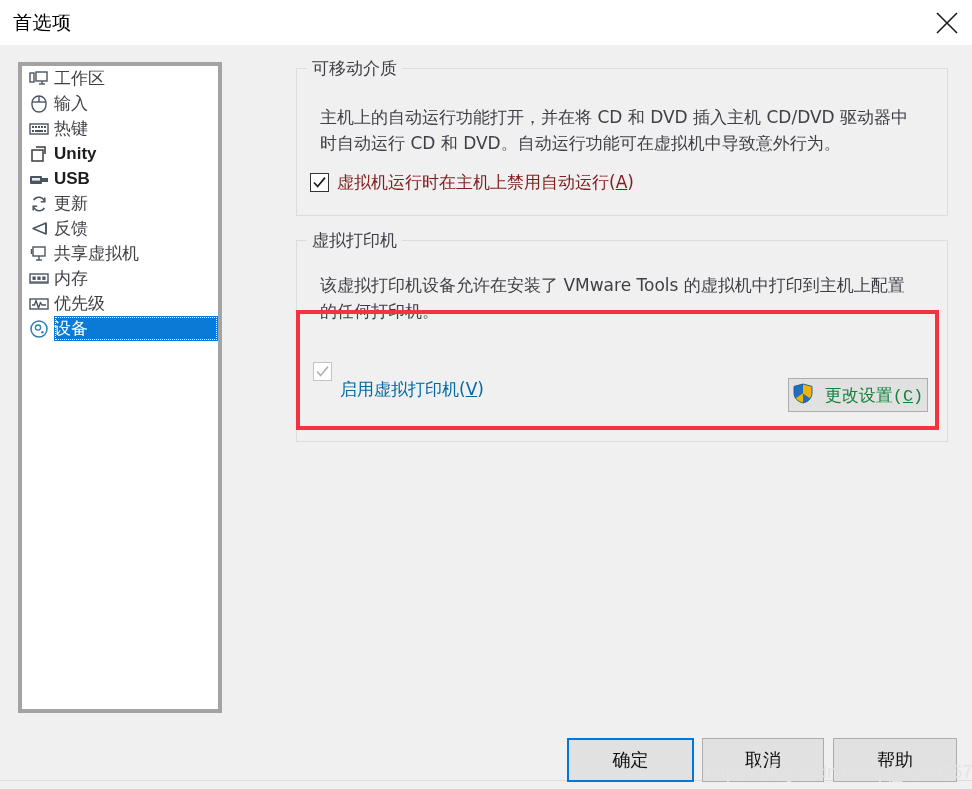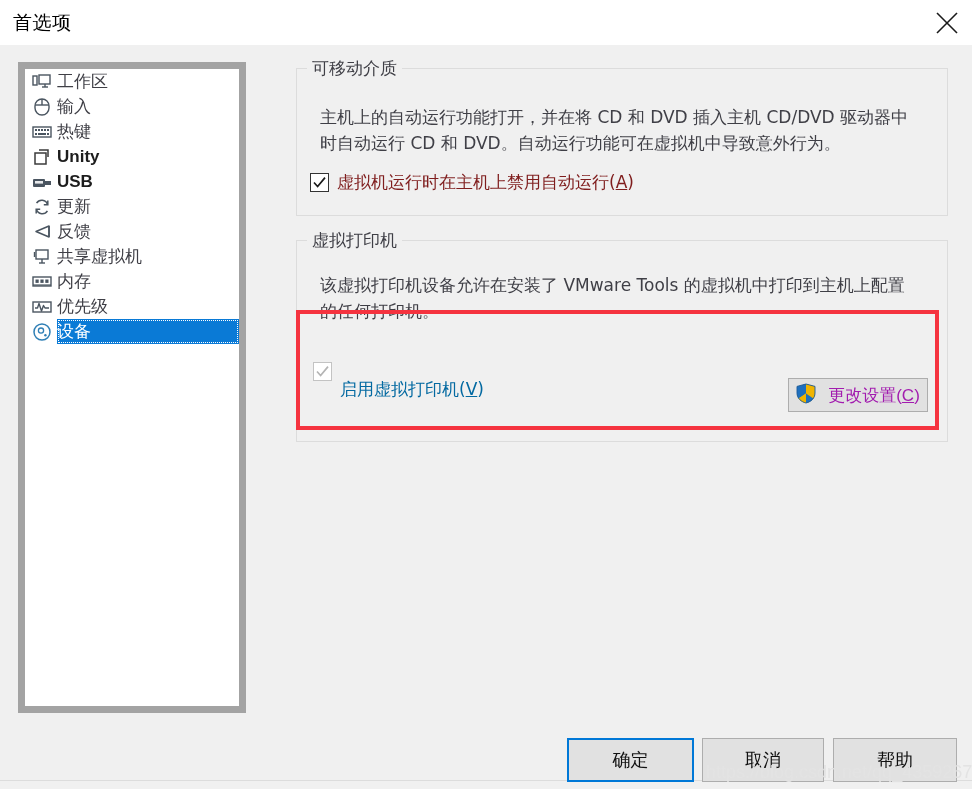--- a/index.html
+++ b/index.html
@@ -28,23 +28,23 @@
   }
   #close-button {
     position: absolute; left: 922px; top: 0;
     width: 50px; height: 45px;
     cursor: default;
   }
   #close-button svg { position: absolute; left: 13px; top: 11px; }
   
   #sidebar {
     position: absolute; left: 18px; top: 62px;
-    width: 228px; height: 651px;
+    width: 204px; height: 651px;
     background: #ffffff;
-    border: 7px solid #a3a3a3;
+    border: 4px solid #a3a3a3;
     box-sizing: border-box;
     overflow: hidden;
   }
   .side-item {
     position: relative;
     height: 25px;
     display: flex; align-items: center;
     padding-left: 6px;
     cursor: default;
   }
@@ -134,22 +134,22 @@
     left: 788px; top: 378px;
     width: 140px; height: 34px;
     background: #e1e1e1;
     border: 1px solid #adadad;
     box-sizing: border-box;
     display: flex; align-items: center; justify-content: center;
     cursor: default;
   }
   #change-settings-button .shield { margin-right: 3px; display: block; }
   #change-settings-label {
-    font-size: 17px; color: #a21caf;
-    font-family: Liberation Sans, sans-serif;
+    font-size: 17px; color: #15803d;
+    font-family: Liberation Mono, monospace;
     white-space: nowrap;
     margin-left: 9px;
   }
   
   #red-annotation {
     position: absolute;
     left: 296px; top: 310px;
     width: 643px; height: 120px;
     border: 4px solid #f5333f;
     box-sizing: border-box;

